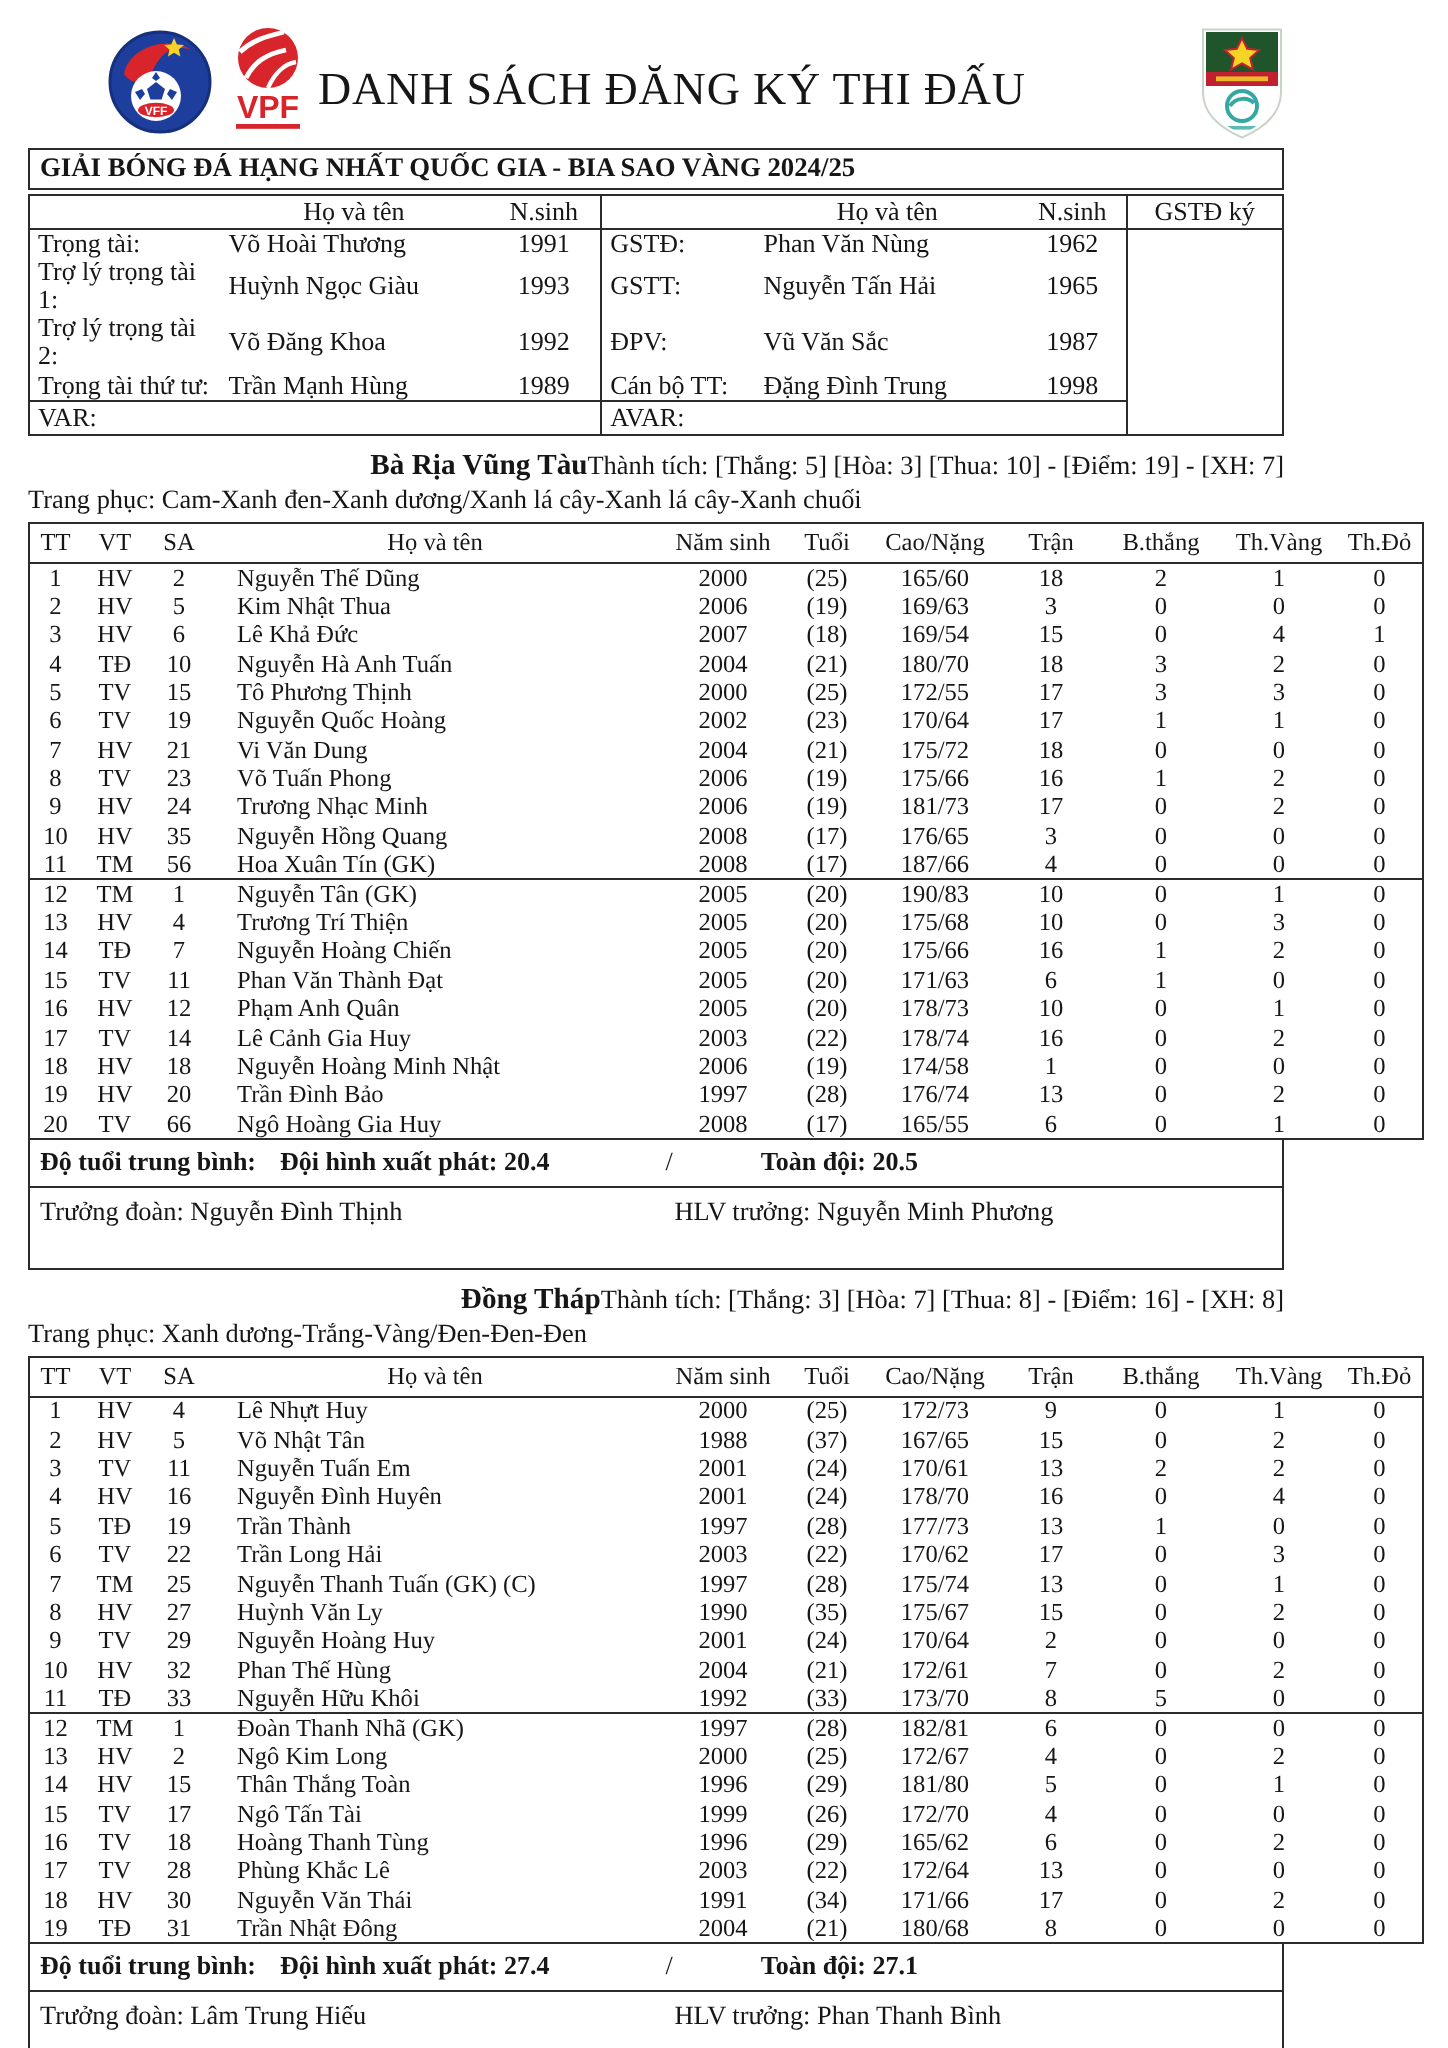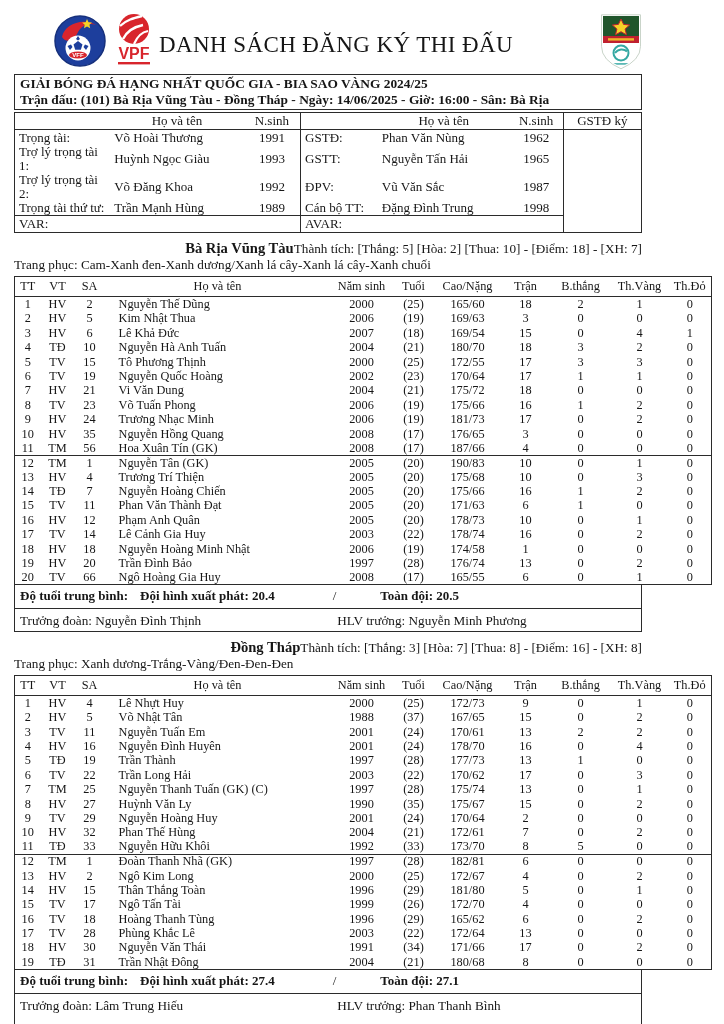--- a/index.html
+++ b/index.html
@@ -39,21 +39,21 @@
   table.roster th { font-weight:normal; border-bottom:1.2px solid #2b2b2b; height:20px; text-align:center; padding:0; white-space:nowrap; }
   table.roster td { height:14.4px; line-height:1; padding:0; text-align:center; white-space:nowrap; overflow:hidden; }
   table.roster td:nth-child(4) { text-align:left; padding-left:14px;margin-top:36px; }
   table.roster tbody.subs tr:first-child td { border-top:1.5px solid #2b2b2b; }
 
   .avg { border:1.6px solid #2b2b2b; border-top:none; display:flex; align-items:baseline; font-weight:bold; font-size:13px; padding:3px 5px 4px 5px; }
   .avg .a1 { margin-left:12px; }
   .avg .a2 { margin-left:58px; font-weight:normal; }
   .avg .a3 { margin-left:44px; }
 
-  .staff { border:1.6px solid #2b2b2b; border-top:none; display:flex; align-items:flex-start; font-size:13.2px; padding:4px 5px 2px 5px; }
+  .staff { border:1.6px solid #2b2b2b; border-top:none; display:flex; align-items:flex-start; font-size:13.2px; padding:4px 5px 20px 5px; }
   .staff .staff-l { width:51.5%; }
   .staff.tall { min-height:52px; }
 </style>
 </head>
 <body>
 
 <div class="page">
 
   <div class="hdr">
     <div class="hdr-side left">
@@ -106,21 +106,20 @@
             <path d="M15 39 C18 34.5 24 34.5 27 37.5" stroke="#35a8a2" stroke-width="2" fill="none"></path>
             <rect x="11" y="49" width="20" height="1.8" fill="#35a8a2" opacity=".8"></rect>
           </g>
         </svg>
       </span>
     </div>
   </div>
 
   <div class="match">
     <div>GIẢI BÓNG ĐÁ HẠNG NHẤT QUỐC GIA - BIA SAO VÀNG 2024/25</div>
-    <div>Trận đấu: (101) Bà Rịa Vũng Tàu - Đồng Tháp - Ngày: 14/06/2025 - Giờ: 16:00 - Sân: Bà Rịa</div>
   </div>
 
   <table class="off">
     <colgroup>
       <col style="width:108px">
         <col style="width:152px">
         <col style="width:60px">
       <col style="width:84px">
         <col style="width:150px">
         <col style="width:56px">
@@ -172,21 +171,21 @@
     <tr class="varrow">
       <td colspan="3" class="vr">VAR:</td>
       <td colspan="3" class="vr">AVAR:</td>
     </tr>
   </tbody>
     </table>
 
   <div class="team">
     <div class="team-line">
       <span class="team-name">Bà Rịa Vũng Tàu</span>
-      <span class="team-record">Thành tích: [Thắng: 5] [Hòa: 2] [Thua: 10] - [Điểm: 18] - [XH: 7]</span>
+      <span class="team-record">Thành tích: [Thắng: 5] [Hòa: 3] [Thua: 10] - [Điểm: 19] - [XH: 7]</span>
     </div>
     <div class="kit">Trang phục: Cam-Xanh đen-Xanh dương/Xanh lá cây-Xanh lá cây-Xanh chuối</div>
     <table class="roster">
       <colgroup>
         <col style="width:26px">
           <col style="width:34px">
           <col style="width:30px">
           <col style="width:226px">
         <col style="width:62px">
           <col style="width:42px">

